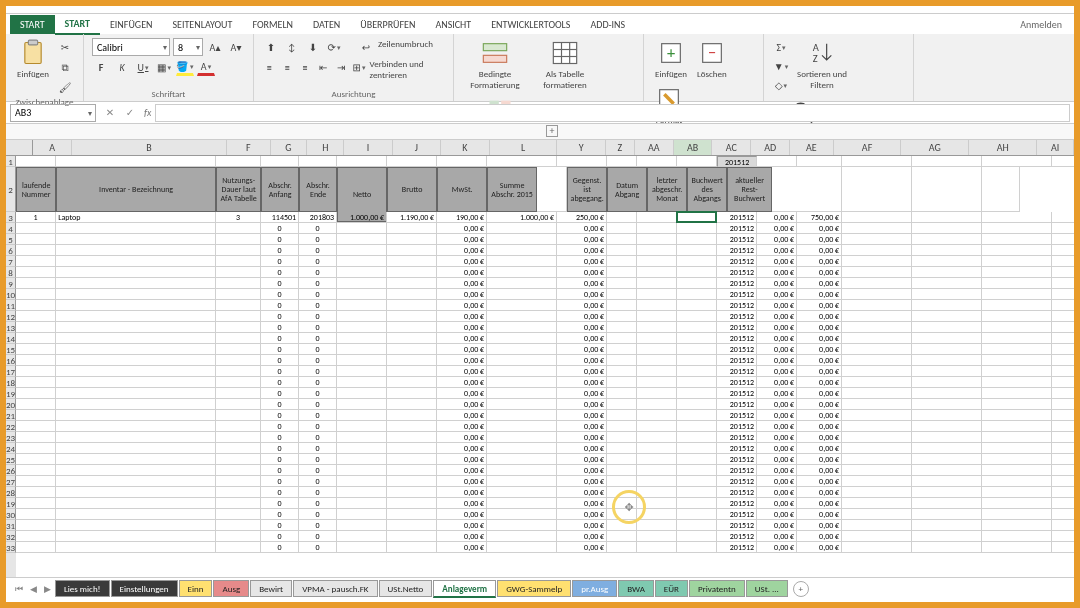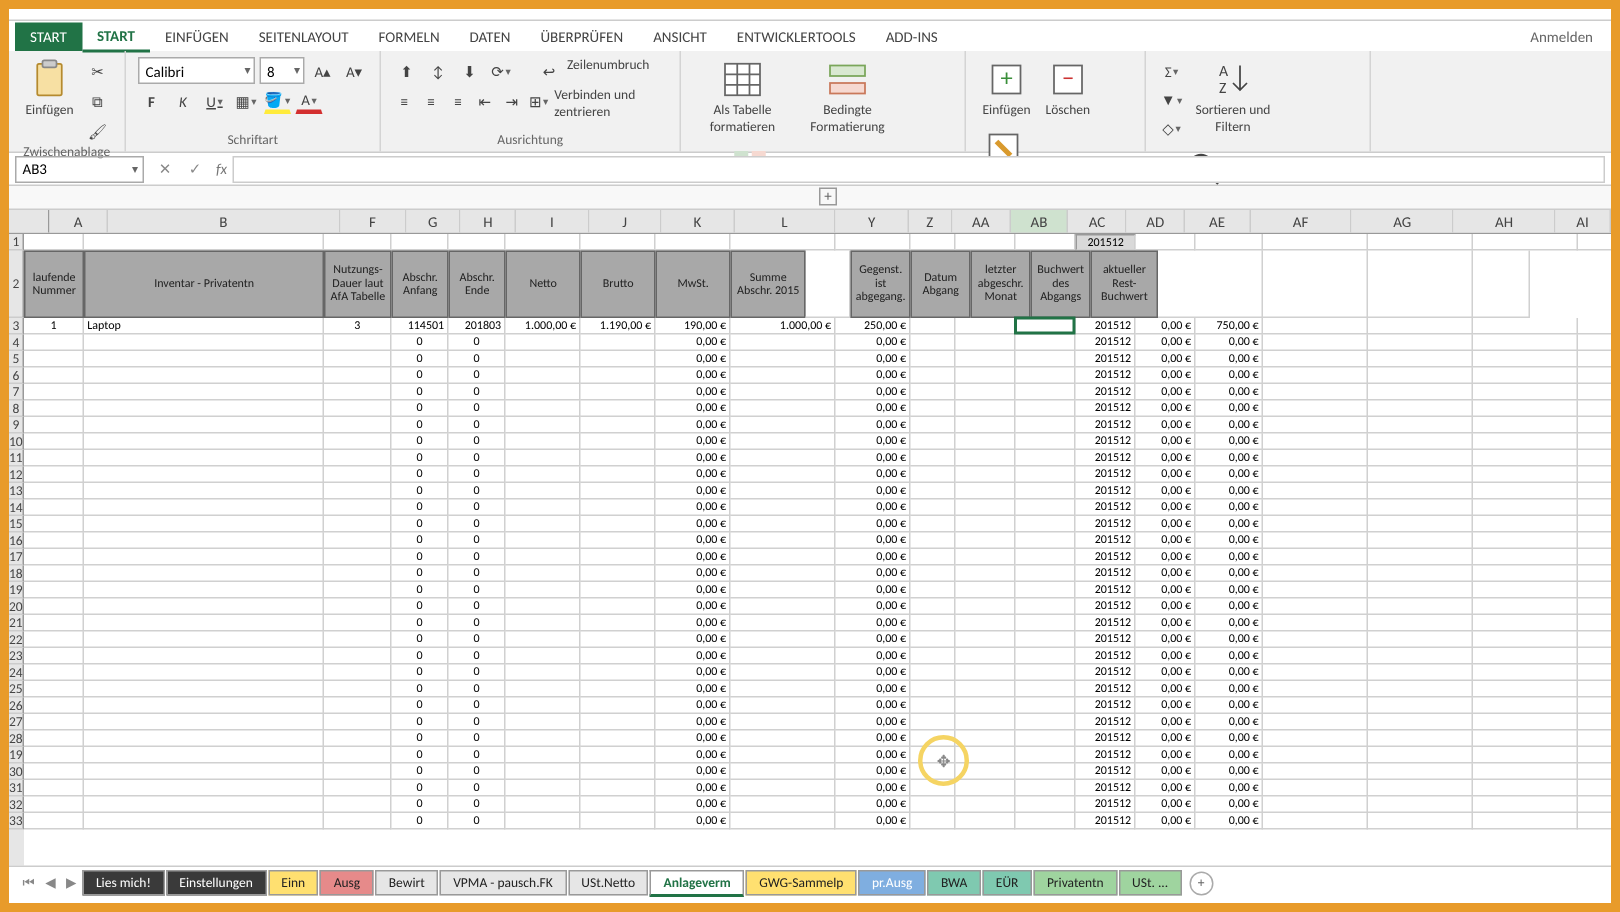--- a/index.html
+++ b/index.html
@@ -148,34 +148,34 @@
       </div>
     </div>
     <div class="label">Ausrichtung</div>
   </div>
 
 
   <div class="group" style="width:190px">
     <div class="ctrls">
       <div class="btn">
         <span class="icon-lg"><svg class="icon" viewBox="0 0 24 24">
+              <rect x="2" y="4" width="20" height="6" fill="#d9e8d1" stroke="#7aa65a"></rect>
+              <rect x="2" y="14" width="20" height="6" fill="#f6d9d1" stroke="#c9785a"></rect>
+            </svg></span>
+        <span style="max-width:60px;text-align:center">Bedingte Formatierung</span>
+      </div>
+      <div class="btn">
+        <span class="icon-lg"><svg class="icon" viewBox="0 0 24 24">
               <rect x="2" y="3" width="20" height="18" fill="#fff" stroke="#666"></rect>
               <line x1="2" y1="9" x2="22" y2="9" stroke="#666"></line>
               <line x1="2" y1="15" x2="22" y2="15" stroke="#666"></line>
               <line x1="9" y1="3" x2="9" y2="21" stroke="#666"></line>
               <line x1="16" y1="3" x2="16" y2="21" stroke="#666"></line>
             </svg></span>
         <span style="max-width:60px;text-align:center">Als Tabelle formatieren</span>
-      </div>
-      <div class="btn">
-        <span class="icon-lg"><svg class="icon" viewBox="0 0 24 24">
-              <rect x="2" y="4" width="20" height="6" fill="#d9e8d1" stroke="#7aa65a"></rect>
-              <rect x="2" y="14" width="20" height="6" fill="#f6d9d1" stroke="#c9785a"></rect>
-            </svg></span>
-        <span style="max-width:60px;text-align:center">Bedingte Formatierung</span>
       </div>
       <div class="btn">
         <span class="icon-lg"><svg class="icon" viewBox="0 0 24 24">
               <rect x="3" y="4" width="8" height="6" fill="#cfe2cf"></rect>
               <rect x="13" y="4" width="8" height="6" fill="#f6d9d1"></rect>
               <rect x="3" y="14" width="8" height="6" fill="#d9e3f0"></rect>
               <rect x="13" y="14" width="8" height="6" fill="#f7e8c6"></rect>
             </svg></span>
         <span style="max-width:70px;text-align:center">Zellenformatvorlagen</span>
       </div>
@@ -328,25 +328,25 @@
           <div class="cell center banner-cell" style="width: 40px;">201512</div>
           <div class="cell center" style="width: 40px;"></div>
           <div class="cell center" style="width: 45px;"></div>
           <div class="cell center" style="width: 70px;"></div>
           <div class="cell center" style="width: 70px;"></div>
           <div class="cell center" style="width: 70px;"></div>
           <div class="cell center" style="width: 38px;"></div>
         </div>
         <div class="row tall">
           <div class="header-cell" style="width: 40px; height: 45px;">laufende Nummer</div>
-          <div class="header-cell" style="width: 160px; height: 45px;">Inventar - Privatentn</div>
+          <div class="header-cell" style="width: 160px; height: 45px;">Inventar - Bezeichnung</div>
           <div class="header-cell" style="width: 45px; height: 45px;">Nutzungs-Dauer laut AfA Tabelle</div>
           <div class="header-cell" style="width: 38px; height: 45px;">Abschr. Anfang</div>
           <div class="header-cell" style="width: 38px; height: 45px;">Abschr. Ende</div>
-          <div class="header-cell" style="width: 50px; height: 45px;">Netto</div>
+          <div class="header-cell" style="width: 50px; height: 55px;">Netto</div>
           <div class="header-cell" style="width: 50px; height: 45px;">Brutto</div>
           <div class="header-cell" style="width: 50px; height: 45px;">MwSt.</div>
           <div class="header-cell" style="width: 50px; height: 45px;">Summe Abschr. 2015</div>
           <div class="cell" style="width: 30px; height: 45px;"></div>
           <div class="header-cell" style="width: 40px; height: 45px;">Gegenst. ist abgegang.</div>
           <div class="header-cell" style="width: 40px; height: 45px;">Datum Abgang</div>
           <div class="header-cell" style="width: 40px; height: 45px;">letzter abgeschr. Monat</div>
           <div class="header-cell" style="width: 40px; height: 45px;">Buchwert des Abgangs</div>
           <div class="header-cell" style="width: 45px; height: 45px;">aktueller Rest-Buchwert</div>
           <div class="cell" style="width: 70px; height: 45px;"></div>

